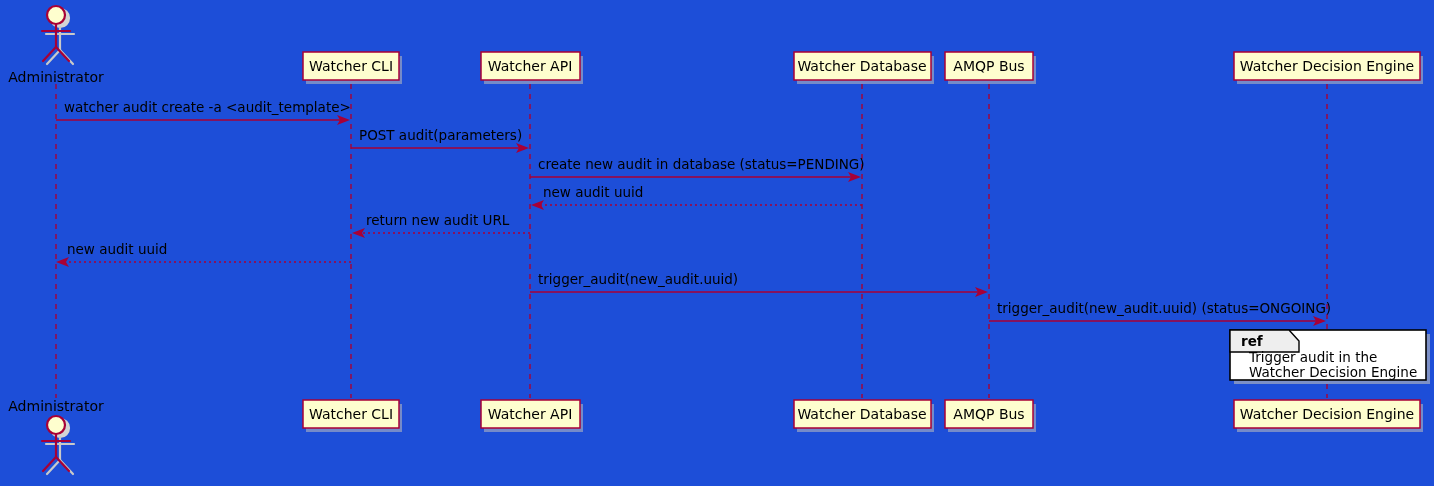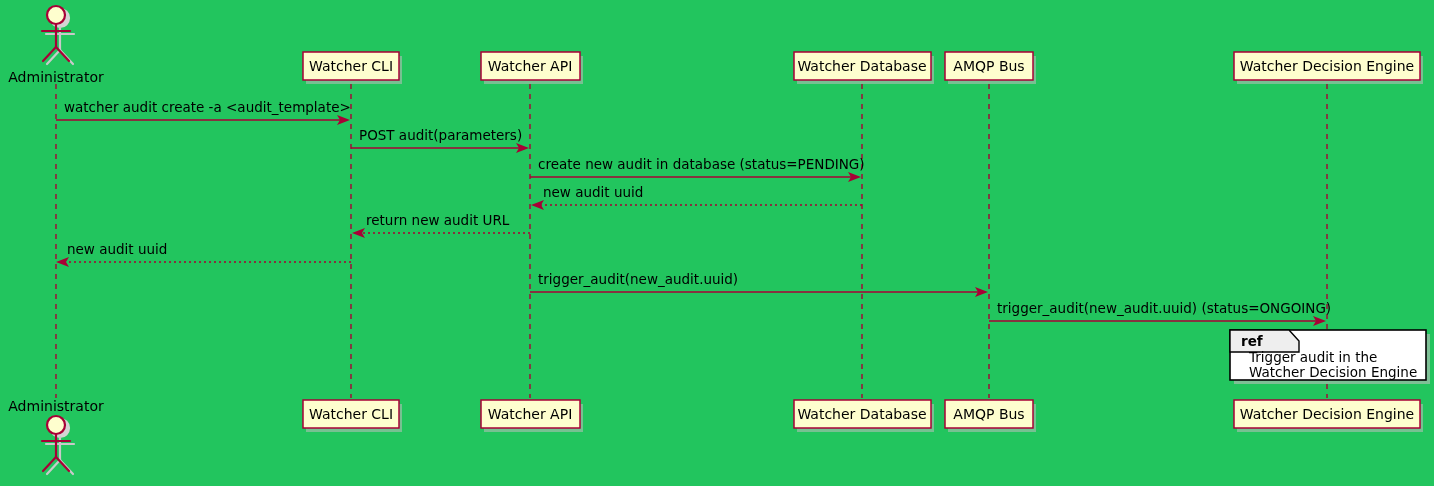--- a/index.html
+++ b/index.html
@@ -7,21 +7,21 @@
     padding: 0;
     background: #ffffff;
   }
   body {
     font-family: "DejaVu Sans", sans-serif;
   }
   #diagram-root {
     position: relative;
     width: 1434px;
     height: 486px;
-    background: #22c55e;
+    background: #1d4ed8;
     overflow: hidden;
   }
   svg#seq-svg {
     position: absolute;
     top: 0;
     left: 0;
     width: 1434px;
     height: 486px;
     display: block;
   }

